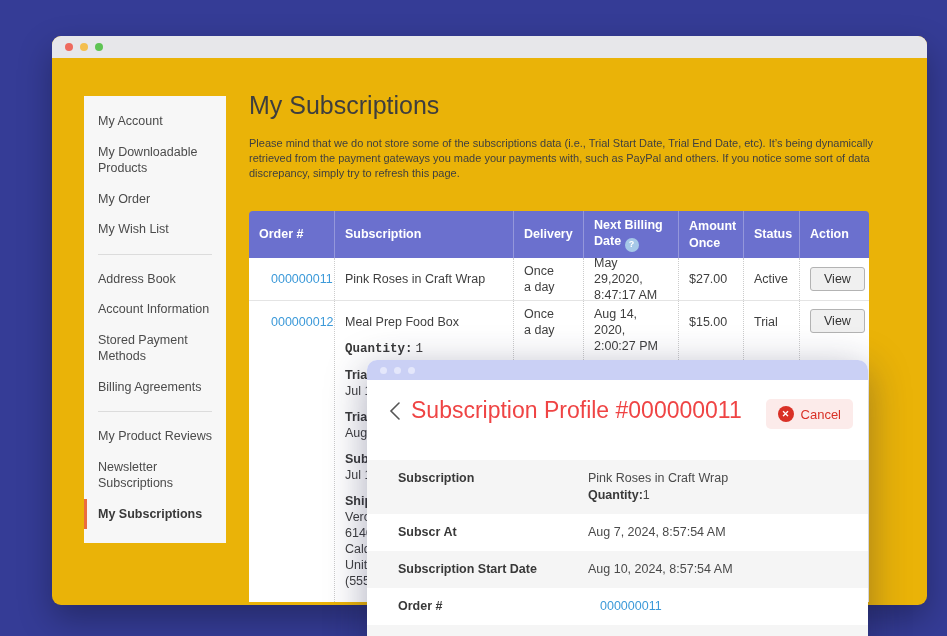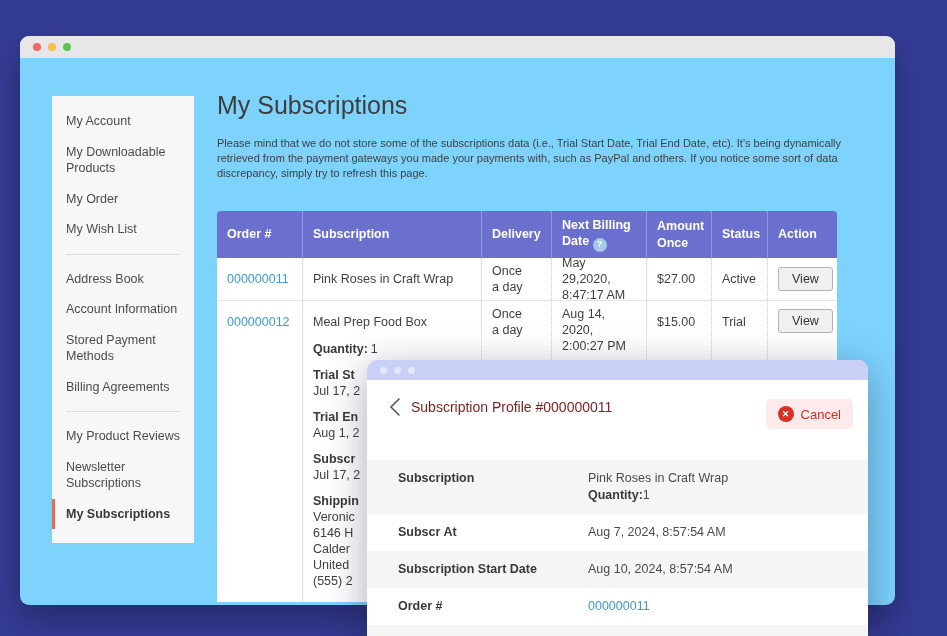--- a/index.html
+++ b/index.html
@@ -1,22 +1,22 @@
 <!DOCTYPE html>
 <html><head>
 <meta charset="utf-8">
 <style>
   * { margin:0; padding:0; box-sizing:border-box; }
   html,body { width:947px; height:636px; }
   body { font-family:"Liberation Sans","DejaVu Sans",sans-serif; }
   #screen { position:relative; width:947px; height:636px; background:#353c96; overflow:hidden; }
 
   
-  .window { position:absolute; left:20px; top:36px; width:875px; height:569px;
-            background:#7dd3fc; border-radius:9px; box-shadow:0 14px 34px rgba(0,0,0,.30); }
+  .window { position:absolute; left:52px; top:36px; width:875px; height:569px;
+            background:#eab308; border-radius:9px; box-shadow:0 14px 34px rgba(0,0,0,.30); }
   .titlebar { height:22px; background:#e7e7ea; border-radius:9px 9px 0 0;
               display:flex; align-items:center; gap:7px; padding-left:13px; }
   .tl-dot { width:8px; height:8px; border-radius:50%; display:inline-block; }
   .tl-red { background:#ee6a5e; } .tl-yellow { background:#f4bf4f; } .tl-green { background:#5fc454; }
 
   
   .sidebar { position:absolute; left:32px; top:60px; width:142px; background:#f7f7f7; padding:10px 0 14px; }
   .side-item { padding:7px 8px 7px 14px; font-size:12.5px; line-height:1.32; color:#4b4b4b; cursor:default; }
   .side-item.active { font-weight:bold; color:#393939; border-left:3px solid #eb6d3f; padding-left:11px; }
   .side-divider { height:1px; background:#dcdcdc; margin:9px 14px; }
@@ -35,38 +35,38 @@
   .trow + .trow { border-top:1px solid #e4e4e4; }
   .td { padding:0 10px; color:#3f3f3f; line-height:1.28; }
   .td + .td { border-left:1px dotted #cccccc; }
   .row1 { height:42px; }
   .row1 .td { display:flex; align-items:center; }
   .row2 { height:302px; }
   .row2 .pt-s { padding-top:13px; }
   .row2 .pt-m { padding-top:5px; }
   .row2 .pt-b { padding-top:8px; }
   .pre { white-space:pre-line; }
-  .order-link { color:#3d9ad9; text-decoration:none; cursor:pointer; }
+  .order-link { color:#3d9ad9; text-decoration:none; cursor:pointer;margin-left:12px; }
   .view-btn { font-family:inherit; font-size:12.5px; color:#333; background:#f0f0f0;
               border:1px solid #b3b3b3; border-radius:3px; padding:4px 13px; cursor:pointer; }
-  .qty-line { margin-top:11px; line-height:16px; }
+  .qty-line { margin-top:11px; line-height:16px;font-family:Liberation Mono, monospace; }
   .bold { font-weight:bold; color:#3a3a3a; }
   .qty-line .val { margin-left:3px; font-weight:normal; color:#3f3f3f; }
   .detail-group { margin-top:10px; line-height:16px; }
   .detail-group div { line-height:16px; }
 
   
   .modal { position:absolute; left:367px; top:360px; width:501px; height:300px;
            background:#fff; border-radius:10px 10px 0 0; box-shadow:0 10px 40px rgba(25,28,70,.38); }
   .modal-titlebar { height:20px; background:#cad0f5; border-radius:10px 10px 0 0;
                     display:flex; align-items:center; gap:7px; padding-left:13px; }
   .m-dot { width:7px; height:7px; border-radius:50%; background:#e4e7fb; display:inline-block; }
   .modal-header { position:relative; padding:17px 24px 12px 21px; display:flex; align-items:center; }
   .back-btn { display:flex; align-items:center; margin-right:10px; cursor:pointer; background:none; border:none; padding:0; }
-  .modal-title { font-size:14px; font-weight:400; color:#7f1d1d; }
+  .modal-title { font-size:23px; font-weight:400; color:#ef4444; }
   .cancel-btn { position:absolute; right:15px; top:19px; display:flex; align-items:center; gap:7px;
                 background:#fcebea; border:none; border-radius:5px; padding:7px 12px; cursor:pointer; }
   .cancel-x { width:16px; height:16px; border-radius:50%; background:#d93026; color:#fff;
               font-size:9px; font-weight:bold; display:flex; align-items:center; justify-content:center; }
   .cancel-label { color:#d93026; font-weight:normal; font-size:13px; }
   .modal-body { position:absolute; left:0; right:0; top:100px; bottom:0; display:flex; flex-direction:column; }
   .mrow { display:flex; padding:10px 10px 10px 31px; align-items:flex-start; }
   .mrow.gray { background:#f5f5f5; }
   .m-label { width:190px; flex:0 0 190px; font-size:12.5px; font-weight:bold; color:#393939; line-height:17px; }
   .m-value { font-size:12.5px; color:#4a4a4a; line-height:17px; }

